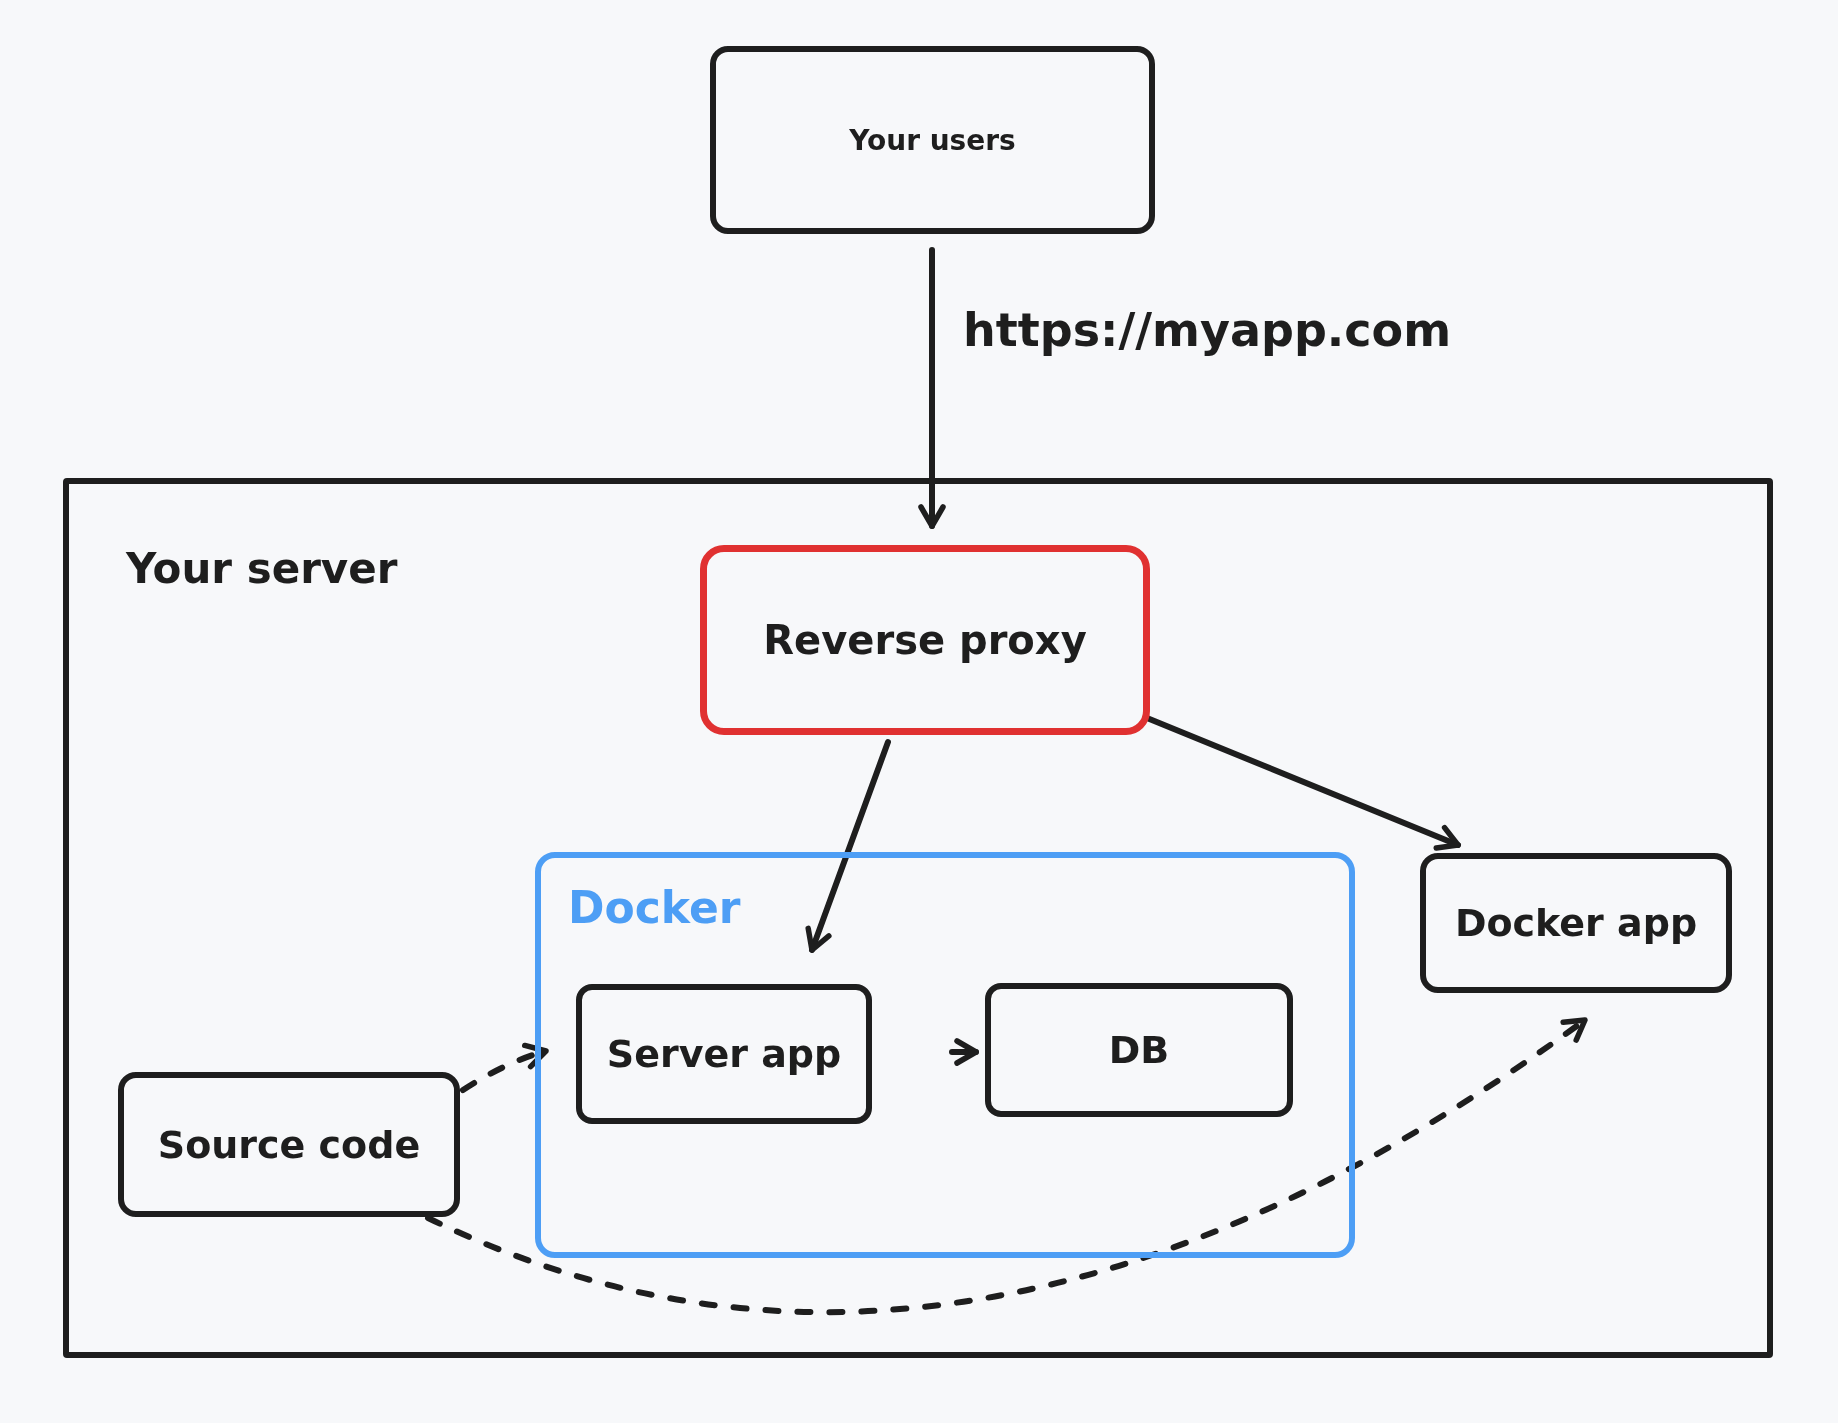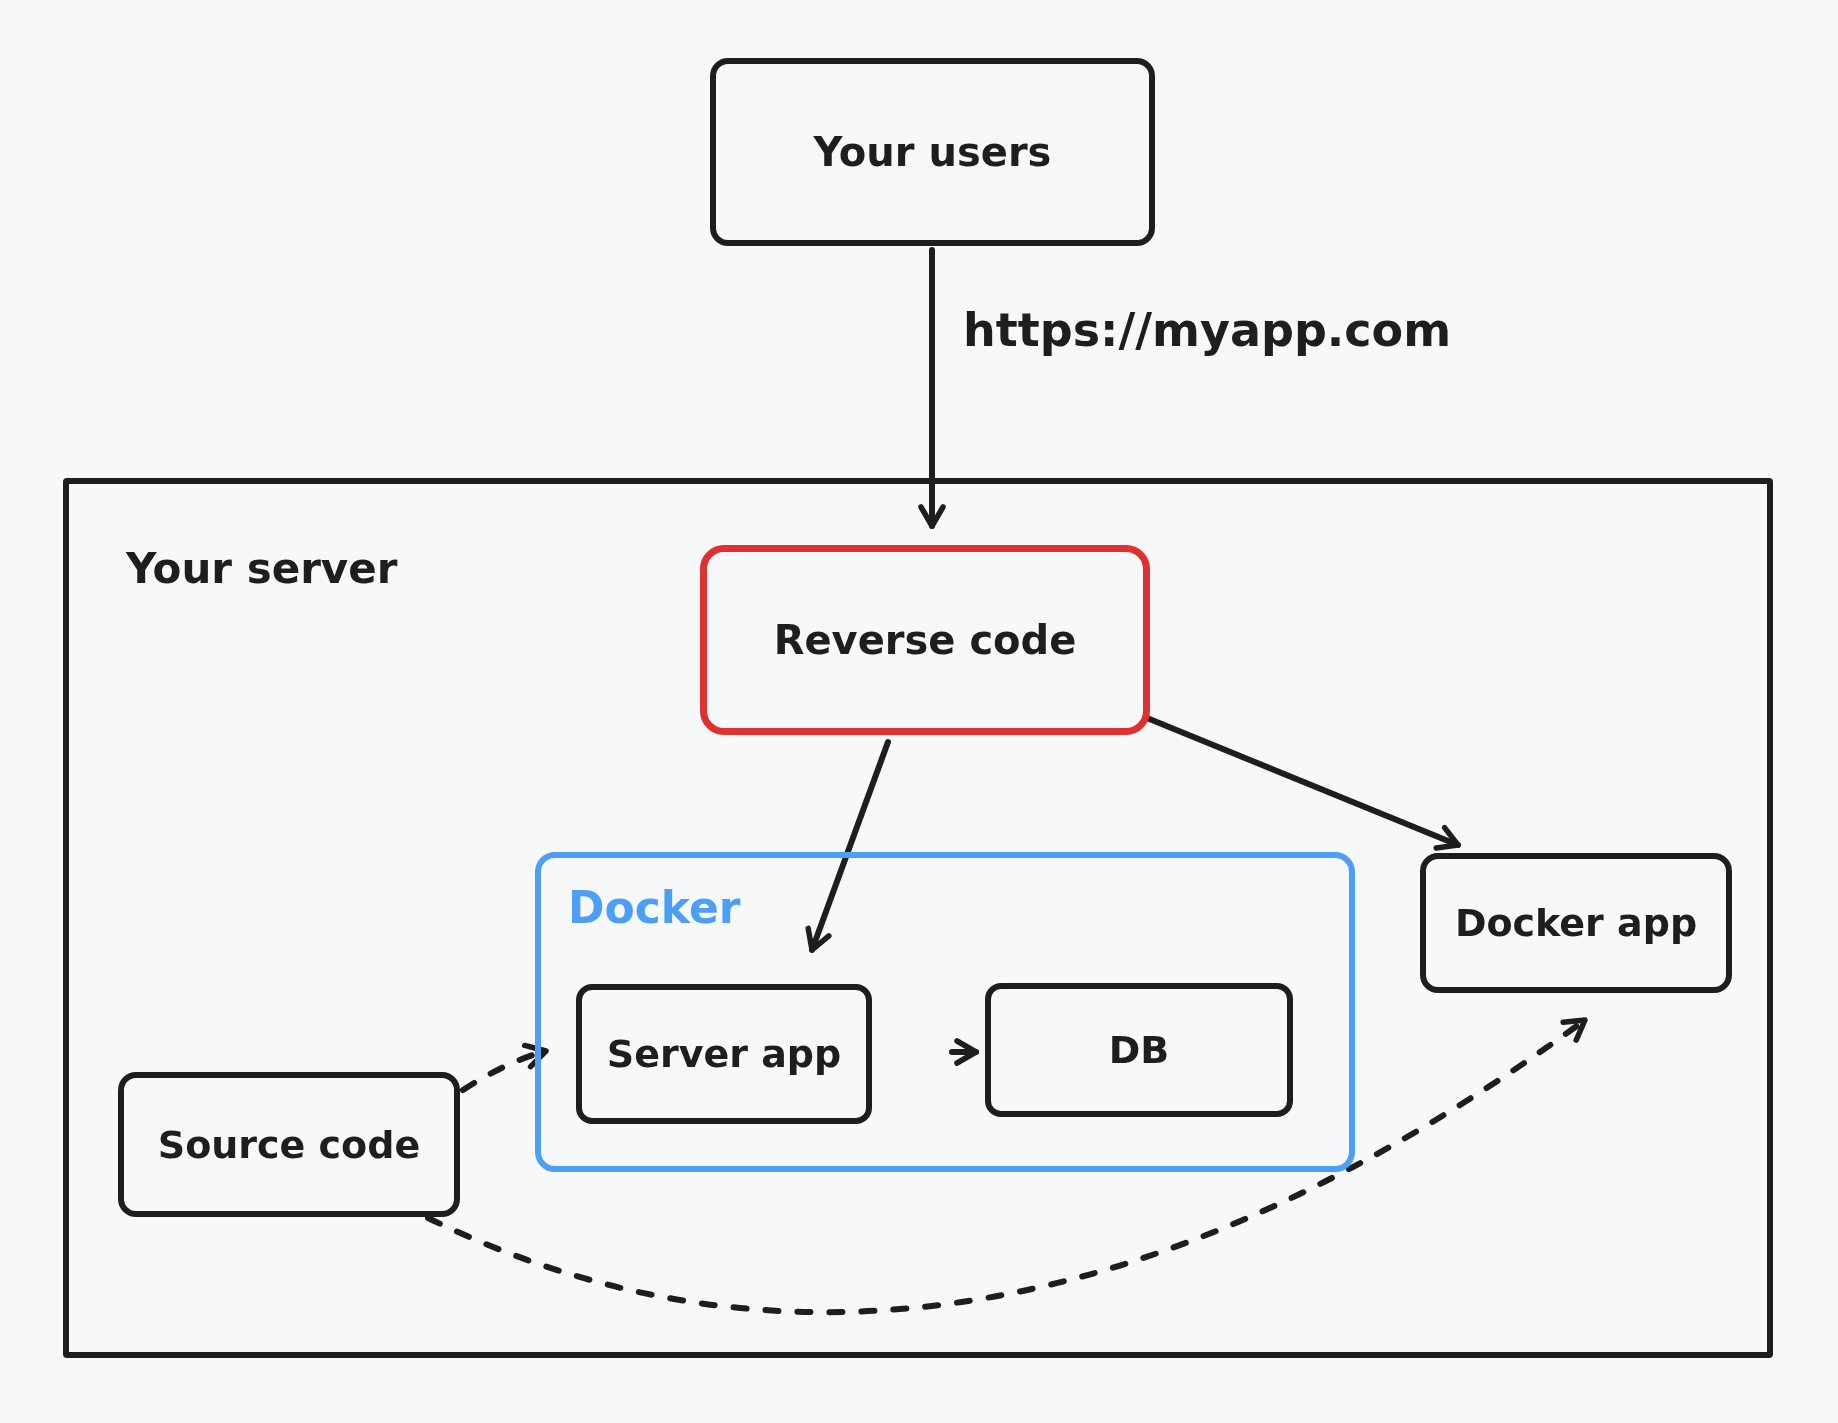--- a/index.html
+++ b/index.html
@@ -11,27 +11,27 @@
     font-family:"DejaVu Sans","Liberation Sans",sans-serif; font-weight:700; color:var(--stroke);
     overflow:hidden;
   }
   .box{
     position:absolute; border:6px solid var(--stroke); border-radius:18px;
     display:flex; align-items:center; justify-content:center; box-sizing:border-box;
     background:transparent;
   }
   .box .lbl{white-space:nowrap;}
   
-  .n-users   {left:710px; top:58px;  width:445px; height:188px; font-size:40px;}
+  .n-users   {left:710px; top:46px;  width:445px; height:188px; font-size:28px;}
   .n-server  {left:63px;  top:478px; width:1710px;height:880px; border-radius:4px;
               display:block;}
   .n-server .corner{position:absolute; left:57px; top:60px; font-size:42px;}
   .n-proxy   {left:700px; top:545px; width:450px; height:190px; border:7px solid var(--red);
               border-radius:24px; font-size:40px;}
-  .n-docker  {left:535px; top:852px; width:820px; height:320px; border:6px solid var(--blue);
+  .n-docker  {left:535px; top:852px; width:820px; height:406px; border:6px solid var(--blue);
               border-radius:20px; display:block;}
   .n-docker .corner{position:absolute; left:27px; top:24px; font-size:44px; color:var(--blue);}
   .n-serverapp{left:576px; top:984px; width:296px; height:140px; border-radius:16px; font-size:38px;}
   .n-db      {left:985px; top:983px; width:308px; height:134px; border-radius:16px; font-size:38px;}
   .n-client  {left:1420px;top:853px; width:312px; height:140px; font-size:38px;}
   .n-source  {left:118px; top:1072px;width:342px; height:145px; font-size:38px;}
   
   .urls{position:absolute; left:963px; top:294px; font-size:46px; line-height:73px;}
   
   svg.edges{position:absolute; left:0; top:0; pointer-events:none;}
@@ -64,21 +64,21 @@
 
   <div class="box n-docker">
     <span class="corner lbl">Docker</span>
   </div>
 
   <div class="box n-users">
     <span class="lbl">Your users</span>
   </div>
 
   <div class="box n-proxy">
-    <span class="lbl">Reverse code</span>
+    <span class="lbl">Reverse proxy</span>
   </div>
 
   <div class="box n-serverapp">
     <span class="lbl">Server app</span>
   </div>
 
   <div class="box n-db">
     <span class="lbl">DB</span>
   </div>
 

